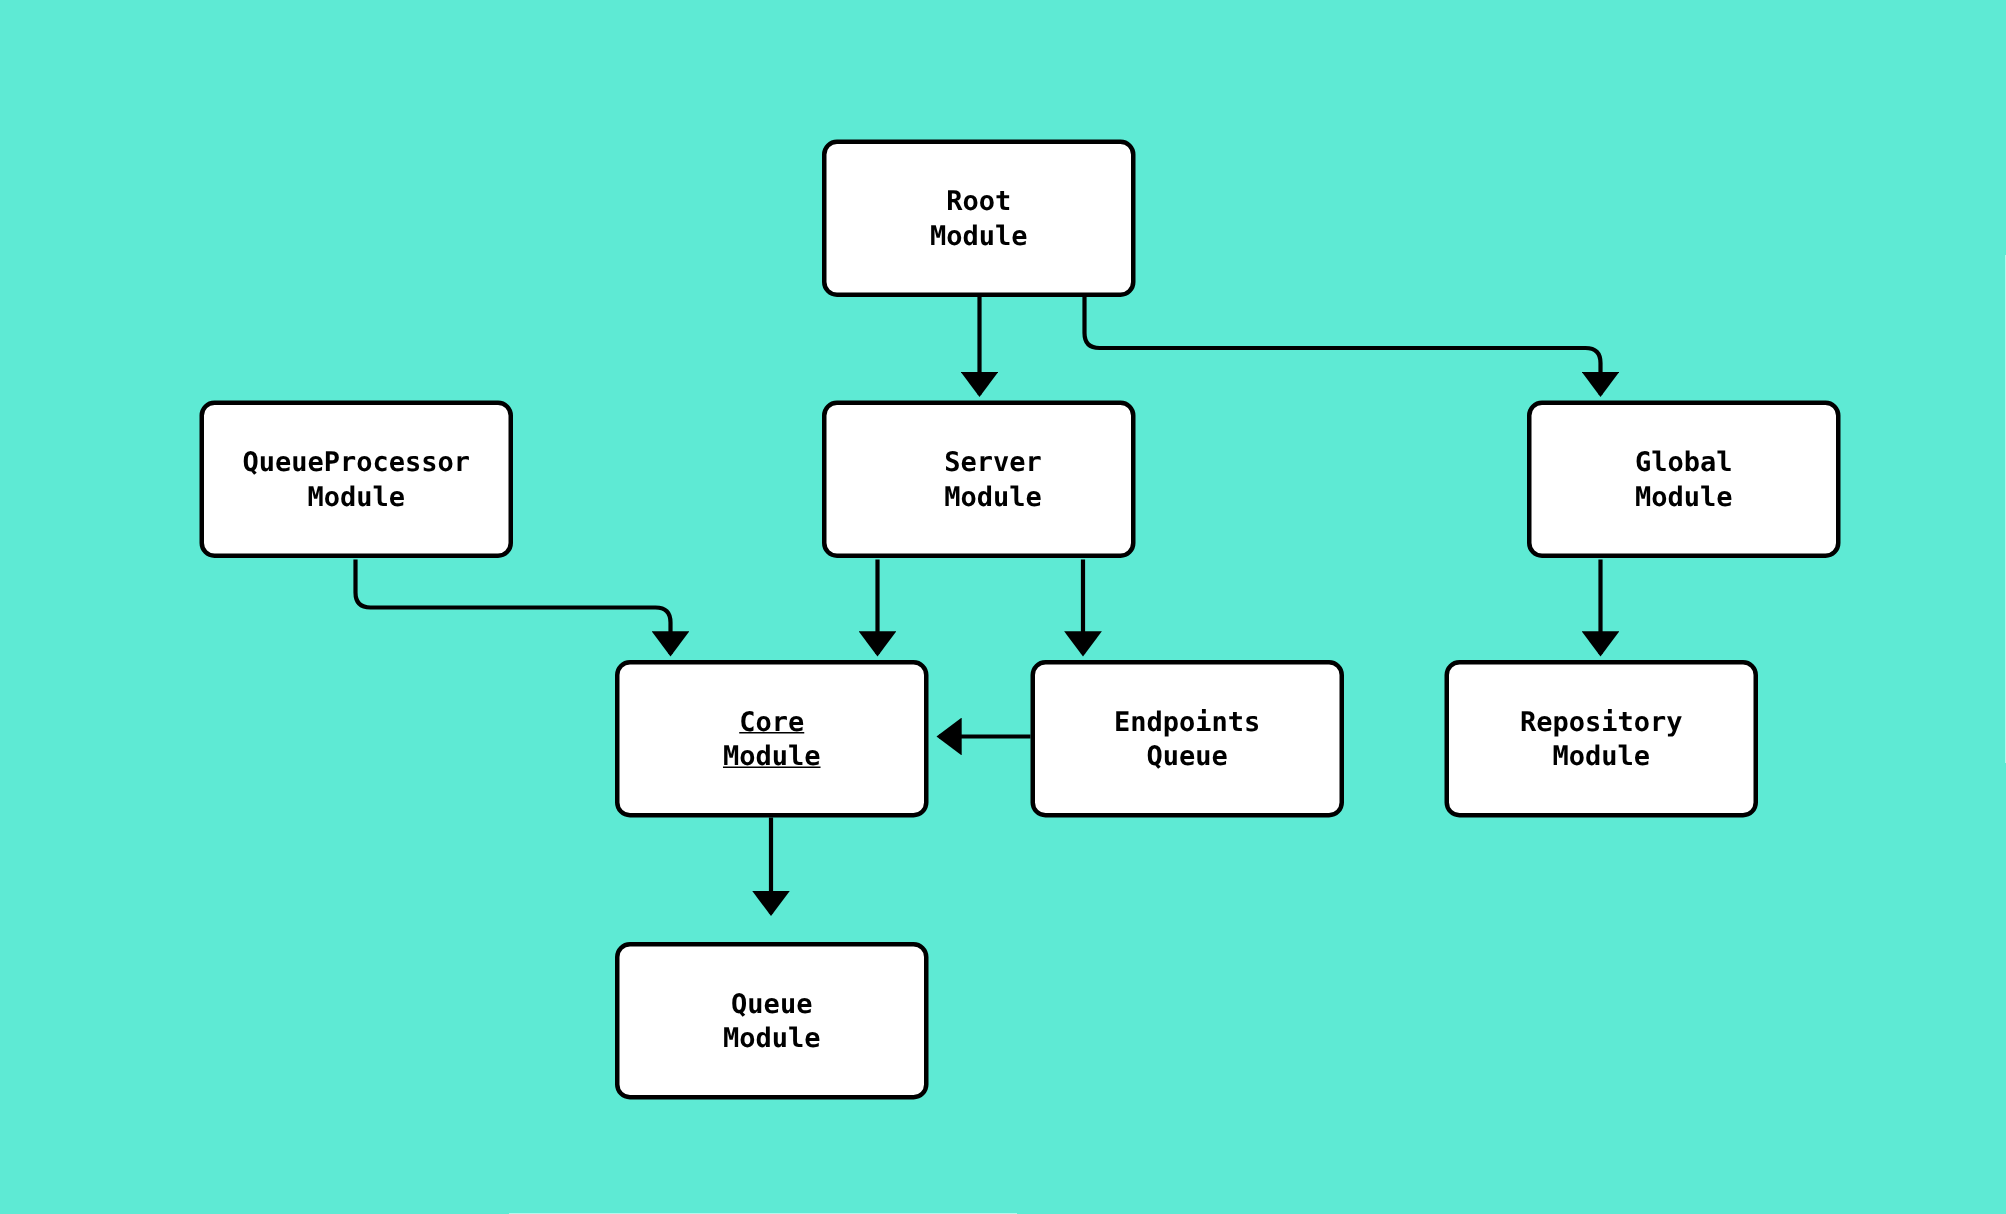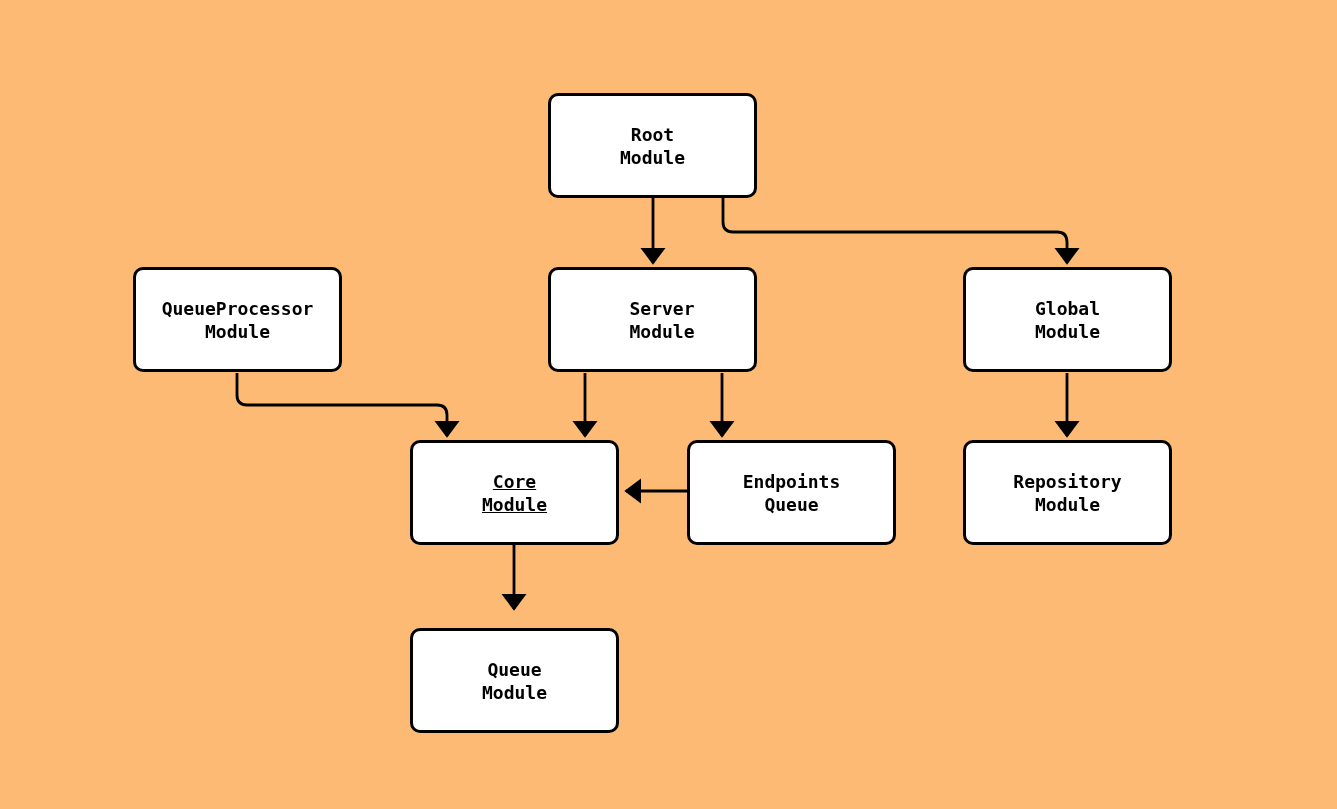--- a/index.html
+++ b/index.html
@@ -1,21 +1,21 @@
 <!DOCTYPE html>
 <html><head>
 <meta charset="utf-8">
 <style>
   * { margin: 0; padding: 0; box-sizing: border-box; }
   html, body { background: #ffffff; }
   .canvas {
     position: relative;
     width: 1337px;
     height: 809px;
-    background: #fdba74;
+    background: #5eead4;
     overflow: hidden;
     font-family: "DejaVu Sans Mono", "Liberation Mono", monospace;
   }
   .edges {
     position: absolute;
     left: 0; top: 0;
     width: 1337px; height: 809px;
   }
   .node {
     position: absolute;
@@ -30,21 +30,21 @@
     text-align: center;
     font-size: 18px;
     line-height: 23px;
     font-weight: bold;
     color: #000000;
     white-space: pre-line;
   }
   .node-root          { left: 548px; top:  93px; }
   .node-queueproc     { left: 133px; top: 267px; }
   .node-server        { left: 548px; top: 267px; padding-left: 19px; }
-  .node-global        { left: 963px; top: 267px; }
+  .node-global        { left: 1018px; top: 267px; }
   .node-core          { left: 410px; top: 440px; text-decoration: underline; }
   .node-endpoints     { left: 687px; top: 440px; }
   .node-repository    { left: 963px; top: 440px; }
   .node-queue         { left: 410px; top: 628px; }
   .edge-path {
     fill: none;
     stroke: #000000;
     stroke-width: 2.8;
     stroke-linecap: butt;
   }

